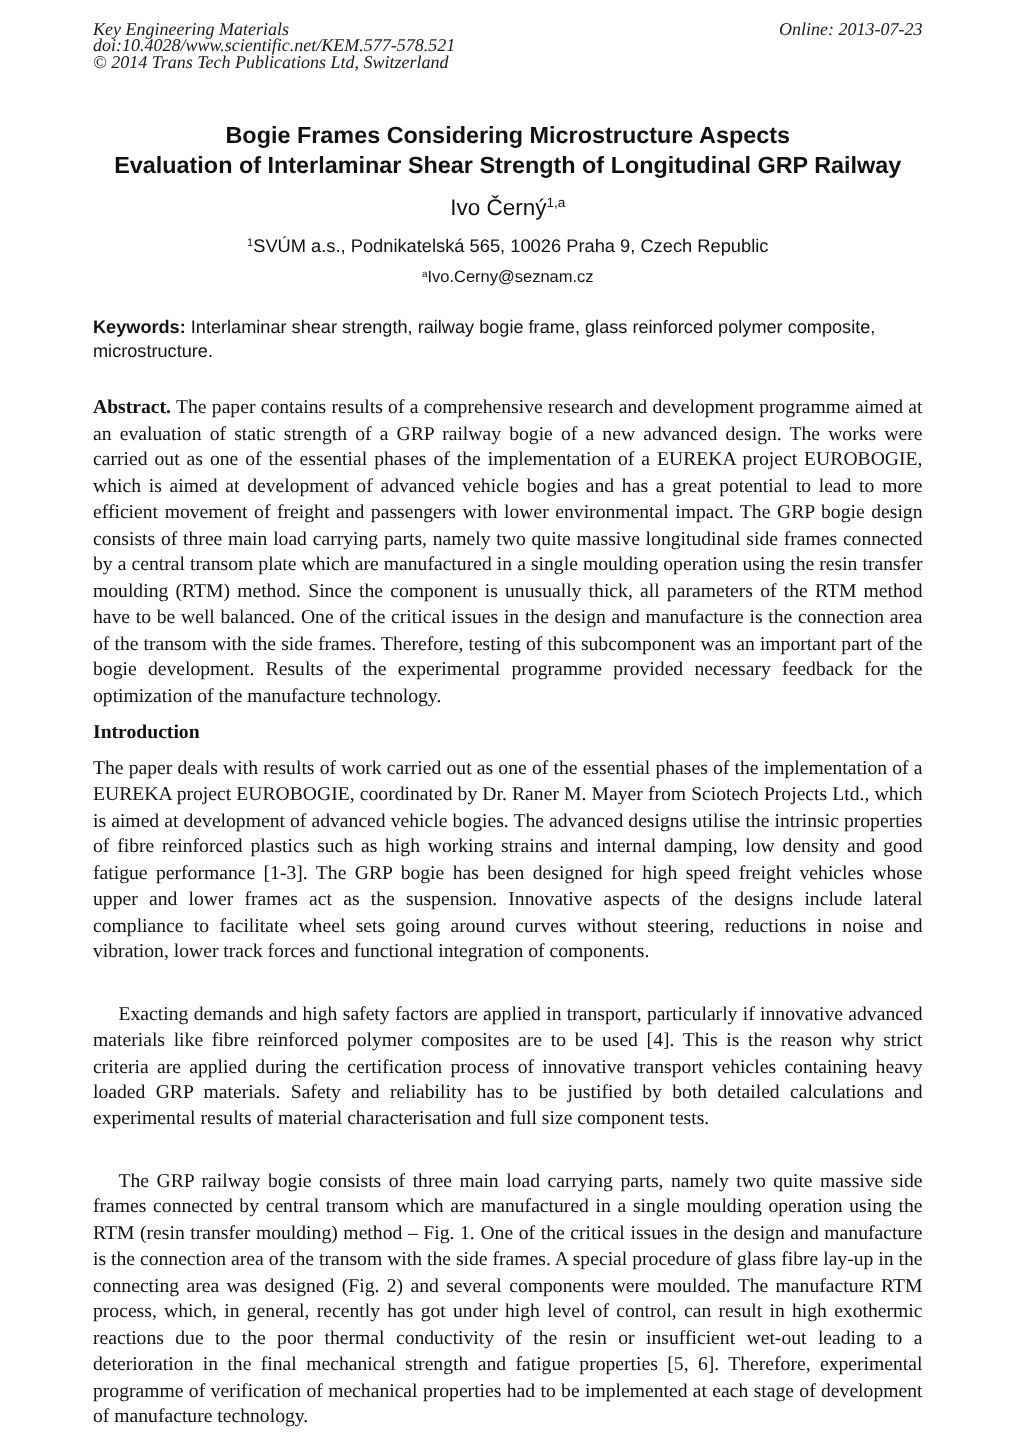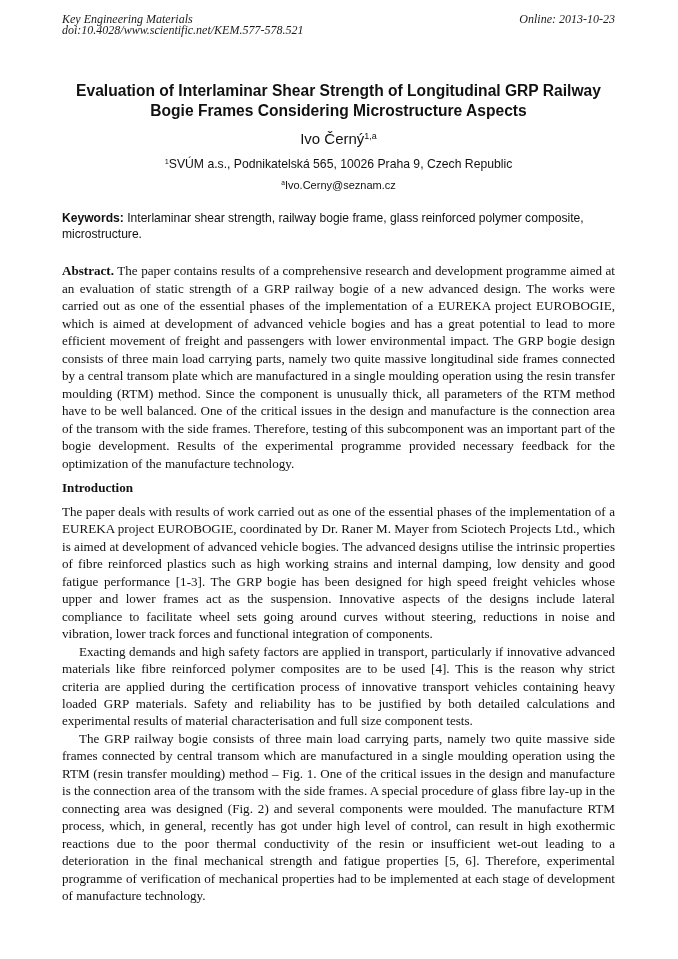--- a/index.html
+++ b/index.html
@@ -128,36 +128,38 @@
       font-size: 13.1px;
       line-height: 17.45px;
       text-align: justify;
     }
     .intro p {
       margin: 0;
       padding: 0;
     }
     .intro p.indent {
       text-indent: 17px;
+      margin-top: 24px;
     }
   </style>
 </head>
 <body>
 
 <div class="running-head">
   <span class="line">Key Engineering Materials</span>
   <span class="line">doi:10.4028/www.scientific.net/KEM.577-578.521</span>
-  <span class="online">Online: 2013-10-23</span>
+  <span class="line">© 2014 Trans Tech Publications Ltd, Switzerland</span>
+  <span class="online">Online: 2013-07-23</span>
 </div>
 
 <div class="page">
 
   <h1 class="title" style="margin:0;">
+    <span>Bogie Frames Considering Microstructure Aspects</span>
     <span>Evaluation of Interlaminar Shear Strength of Longitudinal GRP Railway</span>
-    <span>Bogie Frames Considering Microstructure Aspects</span>
   </h1>
 
   <div class="author">
     <span>Ivo Černý</span><sup>1,a</sup>
   </div>
 
   <div class="affil">
     <sup>1</sup><span>SVÚM a.s., Podnikatelská 565, 10026 Praha 9, Czech Republic</span>
   </div>
 

